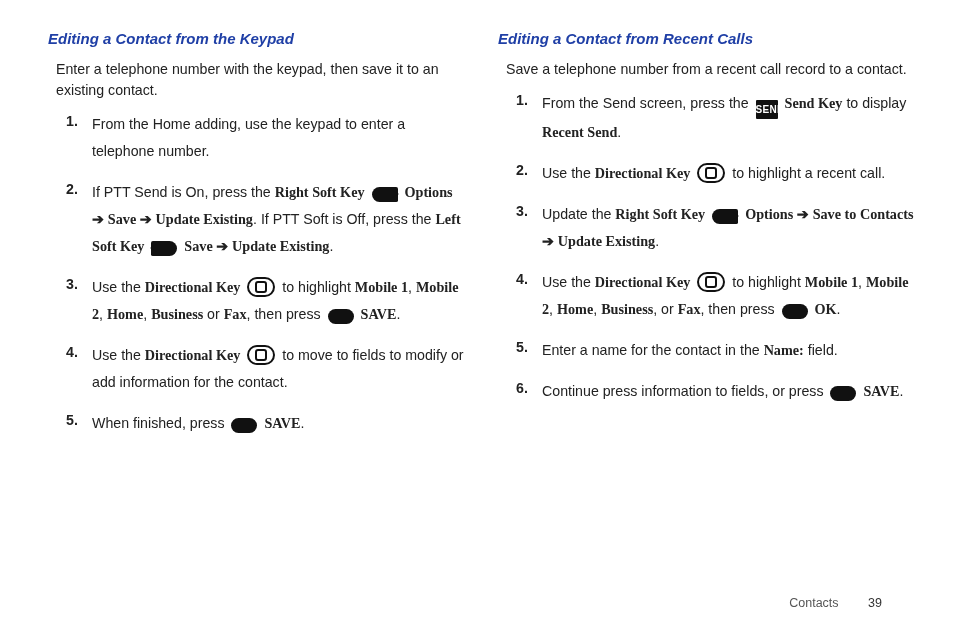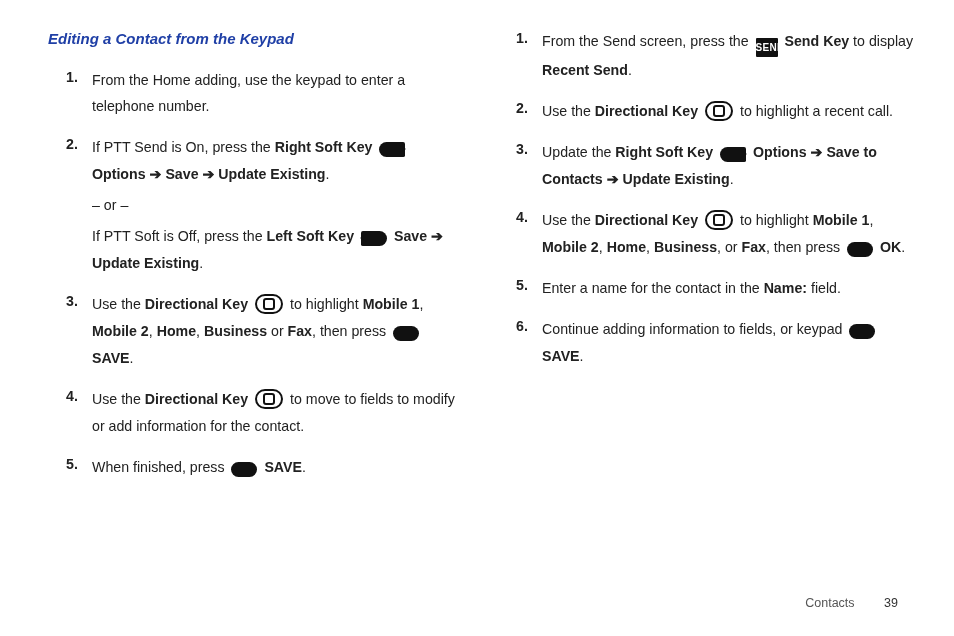--- a/index.html
+++ b/index.html
@@ -15,74 +15,74 @@
     padding:28px 40px 0 48px;
     gap:34px;
   }
   .col{flex:1; font-size:14.2px; line-height:1.5;}
   h3.section{
     font-family:"Helvetica Neue",Helvetica,Arial,sans-serif;
     font-weight:700;
     font-style:italic;
     font-size:15px;
     color:#1f3fa6;
-    margin:0 0 16px 0;
+    margin:0 0 8px 0;
   }
   .intro{margin:0 0 10px 8px;}
   ol.steps{list-style:none;padding:0;margin:0 0 0 18px;}
   ol.steps>li{display:flex;margin:0 0 14px 0;}
   .num{font-weight:700;min-width:26px;}
   .body{flex:1;line-height:1.9;}
-  b{font-weight:700;}
+  b{font-weight:700;font-family:Liberation Serif, serif;}
   .arrow{font-weight:700;}
   .ortxt{margin:4px 0;}
   
   .key{display:inline-block;vertical-align:-5px;margin:0 3px;}
   .softkey{width:26px;height:15px;border-radius:8px;background:#111;position:relative;}
   .softkey.right::after{content:"";position:absolute;right:-1px;top:3px;width:0;height:0;
     border-left:7px solid #111;border-top:4.5px solid transparent;border-bottom:4.5px solid transparent;}
   .softkey.right{border-top-right-radius:2px;border-bottom-right-radius:2px;}
   .softkey.left::before{content:"";position:absolute;left:-1px;top:3px;width:0;height:0;
     border-right:7px solid #111;border-top:4.5px solid transparent;border-bottom:4.5px solid transparent;}
   .softkey.left{border-top-left-radius:2px;border-bottom-left-radius:2px;}
   .dirkey{width:28px;height:20px;border:2.5px solid #111;border-radius:10px;position:relative;box-sizing:border-box;background:#fff;}
   .dirkey::after{content:"";position:absolute;left:50%;top:50%;width:8px;height:8px;border:2px solid #111;border-radius:3px;transform:translate(-50%,-50%);}
   .okkey{width:26px;height:15px;border-radius:8px;background:#111;}
   .sendkey{width:22px;height:19px;border-radius:1px;background:#111;color:#fff;font-size:10px;font-weight:700;text-align:center;line-height:19px;letter-spacing:0.3px;}
   .footer{
-    position:absolute;right:56px;bottom:26px;
+    position:absolute;right:72px;bottom:26px;
     font-size:12.5px;color:#555;
   }
   .footer .pg{margin-left:26px;color:#333;}
 </style>
 </head>
 <body>
 
 <div class="page">
 
   <div class="col">
     <h3 class="section">Editing a Contact from the Keypad</h3>
+    <p class="intro">Enter a telephone number with the keypad, then save it to an existing contact.</p>
     <ol class="steps">
 
       <li>
         <span class="num">1.</span>
         <span class="body">From the Home adding, use the keypad to enter a telephone number.</span>
       </li>
 
       <li>
         <span class="num">2.</span>
         <span class="body">
           <span>If PTT Send is On, press the </span><b>Right Soft Key</b>
           <span class="key softkey right"></span>
           <b> Options </b>
           <b class="arrow">➔</b>
           <b> Save </b>
           <b class="arrow">➔</b>
           <b> Update Existing</b><span>.</span>
-          <div class="ortxt">– or –</div>
           <span>If PTT Soft is Off, press the </span><b>Left Soft Key</b>
           <span class="key softkey left"></span>
           <b> Save </b>
           <b class="arrow">➔</b>
           <b>Update Existing</b><span>.</span>
         </span>
       </li>
 
       <li>
         <span class="num">3.</span>
@@ -110,20 +110,22 @@
           <span>When finished, press </span>
           <span class="key okkey"></span>
           <b> SAVE</b><span>.</span>
         </span>
       </li>
 
     </ol>
   </div>
 
   <div class="col">
+    <h3 class="section">Editing a Contact from Recent Calls</h3>
+    <p class="intro">Save a telephone number from a recent call record to a contact.</p>
     <ol class="steps">
 
       <li>
         <span class="num">1.</span>
         <span class="body">
           <span>From the Send screen, press the </span>
           <span class="key sendkey">SEND</span>
           <b> Send Key</b><span> to display </span><b>Recent Send</b><span>.</span>
         </span>
       </li>
@@ -164,21 +166,21 @@
       <li>
         <span class="num">5.</span>
         <span class="body">
           <span>Enter a name for the contact in the </span><b>Name:</b><span> field.</span>
         </span>
       </li>
 
       <li>
         <span class="num">6.</span>
         <span class="body">
-          <span>Continue adding information to fields, or keypad </span>
+          <span>Continue press information to fields, or press </span>
           <span class="key okkey"></span>
           <b> SAVE</b><span>.</span>
         </span>
       </li>
 
     </ol>
   </div>
 
 </div>
 

